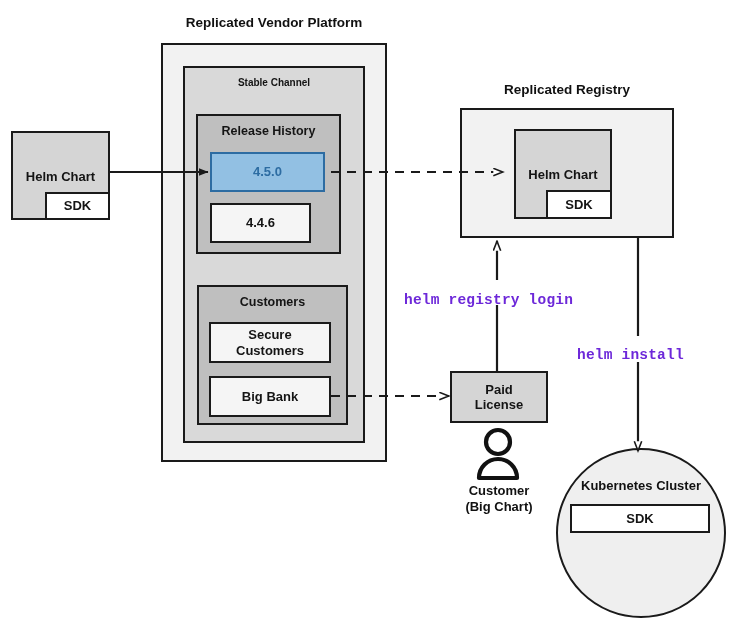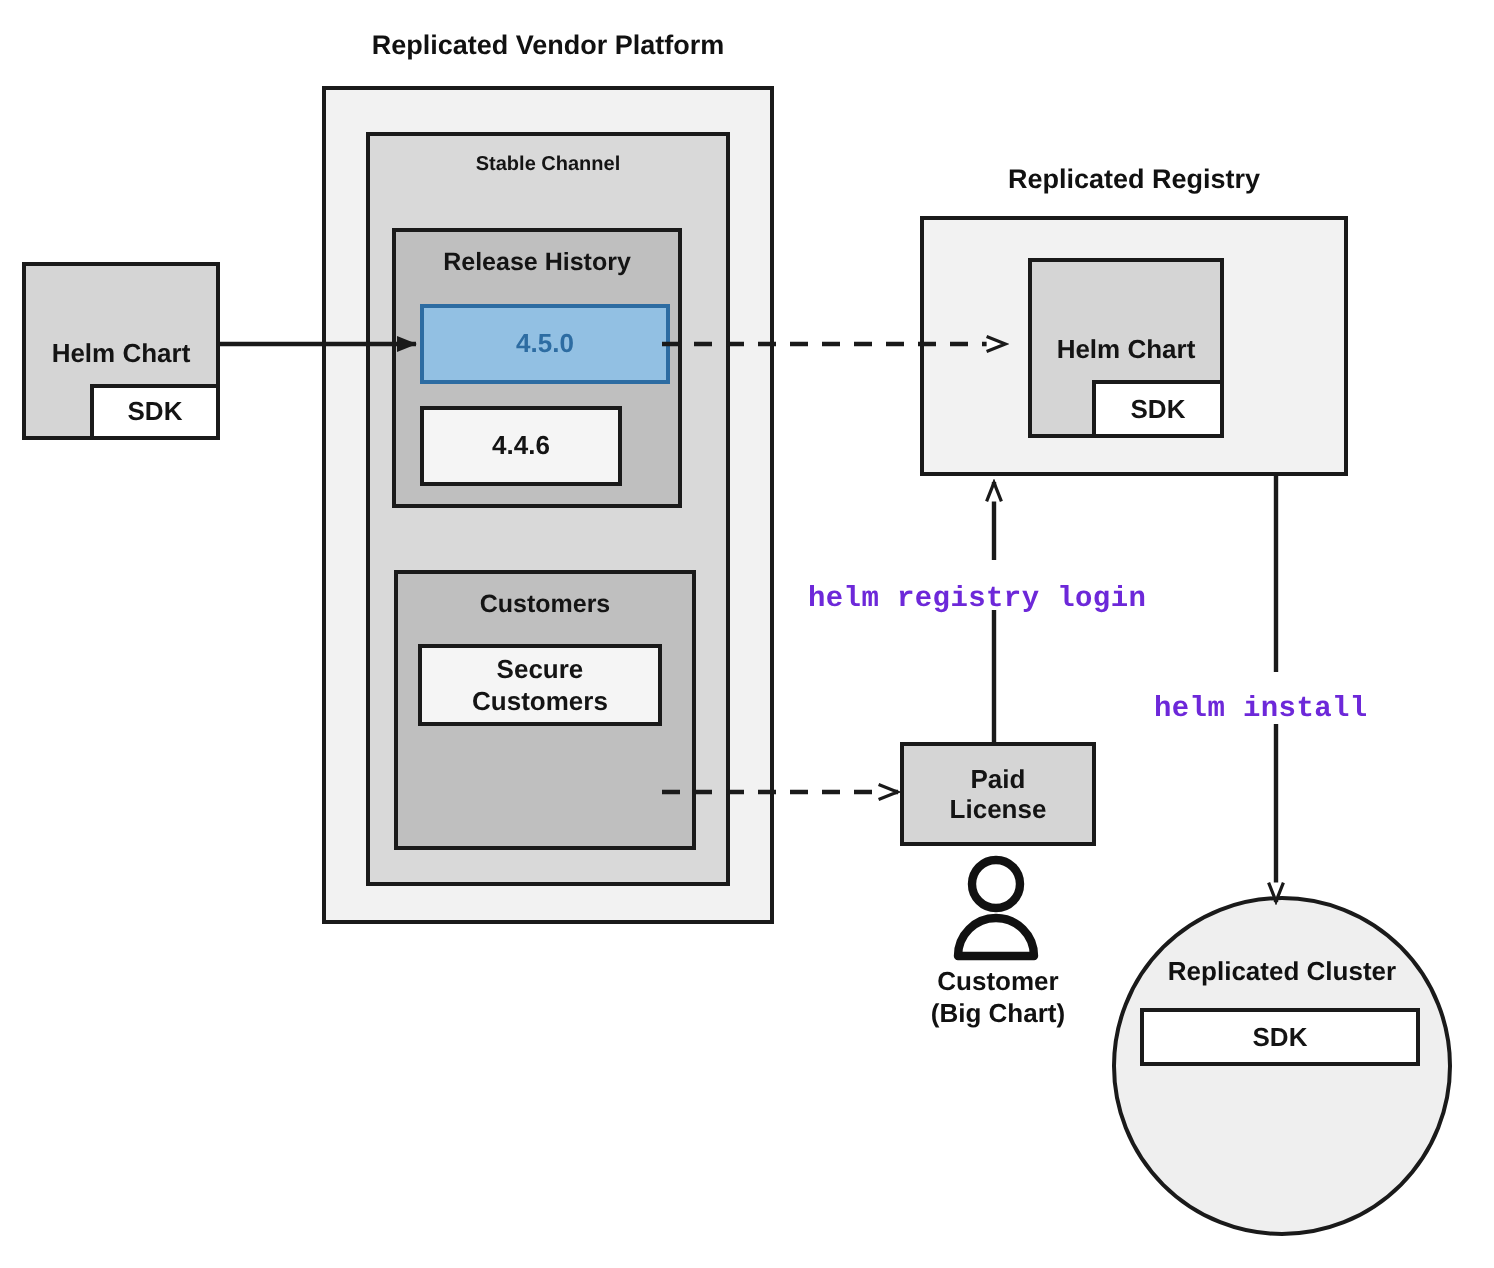--- a/index.html
+++ b/index.html
@@ -76,33 +76,36 @@
 
   <div class="box" style="left:161px; top:43px; width:226px; height:419px; background:#f2f2f2; display:block;"></div>
 
   <div class="box" style="left:183px; top:66px; width:182px; height:377px; background:#d9d9d9; display:block;">
     <span class="grouptitle" style="font-size:10px; top:9px;">Stable Channel</span>
   </div>
 
   <div class="box" style="left:196px; top:114px; width:145px; height:140px; background:#bfbfbf; display:block;">
     <span class="grouptitle" style="font-size:12.5px; top:8px;">Release History</span>
   </div>
-  <div class="box" style="left:210px; top:152px; width:125px; height:40px; background:#92c0e3; border-color:#2d6ca2; color:#2d6ca2; font-size:13px;">
+  <div class="box" style="left:210px; top:152px; width:115px; height:40px; background:#92c0e3; border-color:#2d6ca2; color:#2d6ca2; font-size:13px;">
     <span>4.5.0</span>
   </div>
   <div class="box" style="left:210px; top:203px; width:101px; height:40px; background:#f5f5f5; font-size:13px;">
     <span>4.4.6</span>
   </div>
 
   <div class="box" style="left:197px; top:285px; width:151px; height:140px; background:#bfbfbf; display:block;">
     <span class="grouptitle" style="font-size:12.5px; top:8px;">Customers</span>
   </div>
   <div class="box" style="left:209px; top:322px; width:122px; height:41px; background:#f5f5f5; font-size:13px;">
     <span style="white-space:pre-line;">Secure
 Customers</span>
+  </div>
+  <div class="box" style="left:209px; top:376px; width:122px; height:41px; background:#f5f5f5; font-size:13px;">
+    <span>Big Bank</span>
   </div>
 
   <div class="lbl" style="left:460px; top:82px; width:214px; font-size:13.5px;">Replicated Registry</div>
 
   <div class="box" style="left:460px; top:108px; width:214px; height:130px; background:#f2f2f2; display:block;"></div>
   <div class="box" style="left:514px; top:129px; width:98px; height:90px; background:#d5d5d5; font-size:13px; display:block;">
     <span style="position:absolute; left:0; right:0; top:36px; text-align:center;">Helm Chart</span>
   </div>
   <div class="box" style="left:546px; top:190px; width:66px; height:29px; background:#ffffff; font-size:13px;">
     <span>SDK</span>
@@ -113,21 +116,21 @@
 License</span>
   </div>
 
   <div class="lbl" style="left:429px; top:483px; width:140px; font-size:13px; line-height:1.25;">
     <div>Customer</div>
     <div>(Big Chart)</div>
   </div>
 
   <div style="position:absolute; left:556px; top:448px; width:170px; height:170px; border-radius:50%;
               border:2px solid #1a1a1a; background:#efefef; box-sizing:border-box;"></div>
-  <div class="lbl" style="left:556px; top:478px; width:170px; font-size:13px;">Replicated Cluster</div>
+  <div class="lbl" style="left:556px; top:478px; width:170px; font-size:13px;">Kubernetes Cluster</div>
   <div class="box" style="left:570px; top:504px; width:140px; height:29px; background:#ffffff; font-size:13px;">
     <span>SDK</span>
   </div>
 
   <div class="mono" style="left:404px; top:292px; font-size:14.5px; letter-spacing:0.2px;">helm registry login</div>
   <div class="mono" style="left:577px; top:347px; font-size:14.5px; letter-spacing:0.2px;">helm install</div>
 
   <svg class="overlay" viewBox="0 0 747 634">
     <defs>
       <marker id="solidArrow" markerWidth="11" markerHeight="11" refX="9.5" refY="4" orient="auto" markerUnits="userSpaceOnUse">

